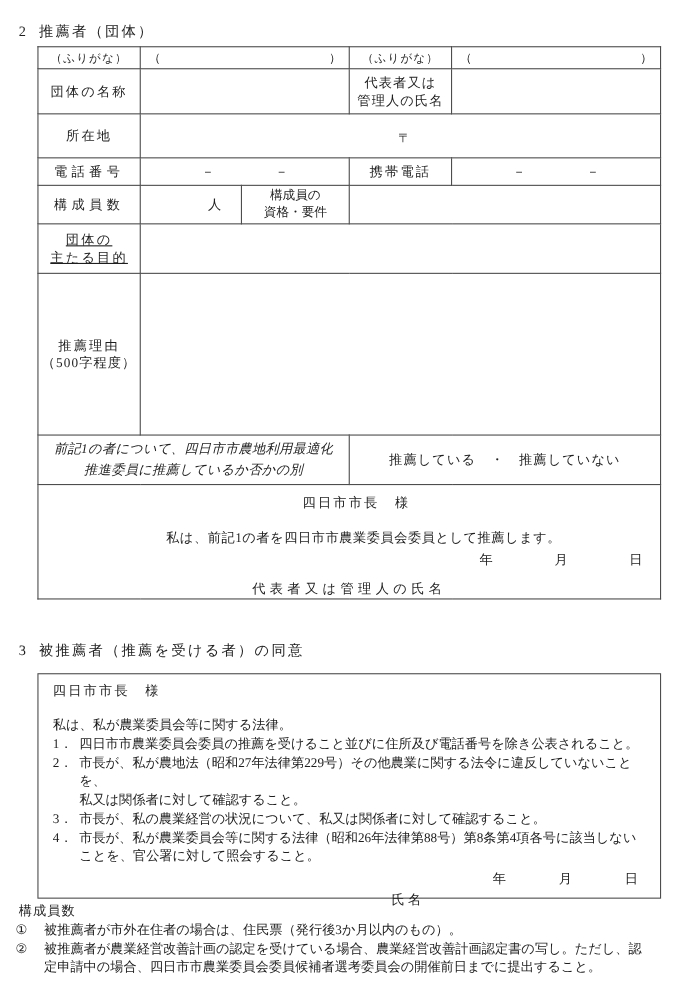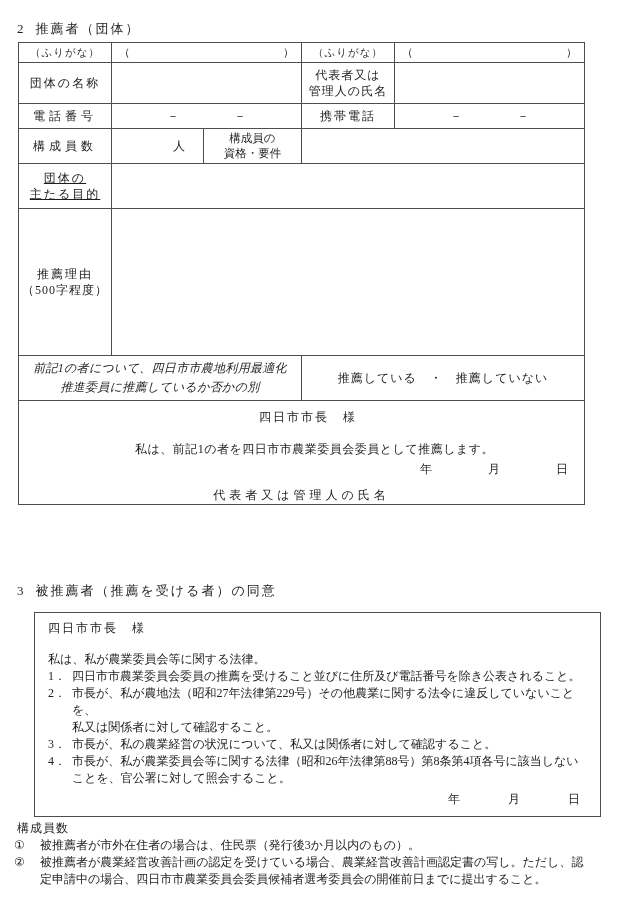--- a/index.html
+++ b/index.html
@@ -11,21 +11,21 @@
   }
   .page { position:relative; width:630px; height:903px; background:#fff; overflow:hidden; }
 
   .sec-heading { position:absolute; left:17px; font-size:13px; letter-spacing:2px; white-space:nowrap; }
   .sec-heading .num { letter-spacing:0; margin-right:12px; }
   #heading2 { top:20px; }
   #heading3 { top:582px;text-align:center; }
 
   
   #rec-table {
-    position:absolute; left:18px; top:42px; width:566px;
+    position:absolute; left:34px; top:42px; width:566px;
     border-collapse:collapse; table-layout:fixed; font-size:12px;border-radius:27px;
   }
   #rec-table td {
     border:1px solid #4d4d4d; vertical-align:middle; text-align:center;
     padding:0; overflow:hidden;
   }
   tr.rA { height:20px; }
   tr.rB { height:41px;font-family:Liberation Serif, serif; }
   tr.rC { height:40px; }
   tr.rD { height:25px; }
@@ -116,20 +116,26 @@
     </tr>
     <tr class="rB">
       <td class="ls2">団体の名称</td>
       <td colspan="2"></td>
       <td>
         <div class="lbl2">代表者又は</div>
         <div class="lbl2">管理人の氏名</div>
       </td>
       <td></td>
     </tr>
+    <tr class="rC">
+      <td class="ls2">所在地</td>
+      <td colspan="4" class="vtop">
+        <div class="postal">〒</div>
+      </td>
+    </tr>
     <tr class="rD">
       <td class="ls4">電話番号</td>
       <td colspan="2">
         <div class="dashrow">
               <span>－</span>
               <span>－</span>
             </div>
       </td>
       <td class="ls2">携帯電話</td>
       <td>
@@ -211,20 +217,21 @@
       <span class="c-num">4．</span>
       <span class="c-body">市長が、私が農業委員会等に関する法律（昭和26年法律第88号）第8条第4項各号に該当しない</span>
     </div>
     <div class="c-cont">ことを、官公署に対して照会すること。</div>
 
     <div class="c-date">
       <span>年</span>
       <span>月</span>
       <span>日</span>
     </div>
+    <div class="c-name">氏名</div>
   </div>
 
   <div id="attach">
     <div class="a-heading">構成員数</div>
     <div class="a-item">
       <span class="a-num">①</span>
       <span class="a-body">被推薦者が市外在住者の場合は、住民票（発行後3か月以内のもの）。</span>
     </div>
     <div class="a-item">
       <span class="a-num">②</span>

